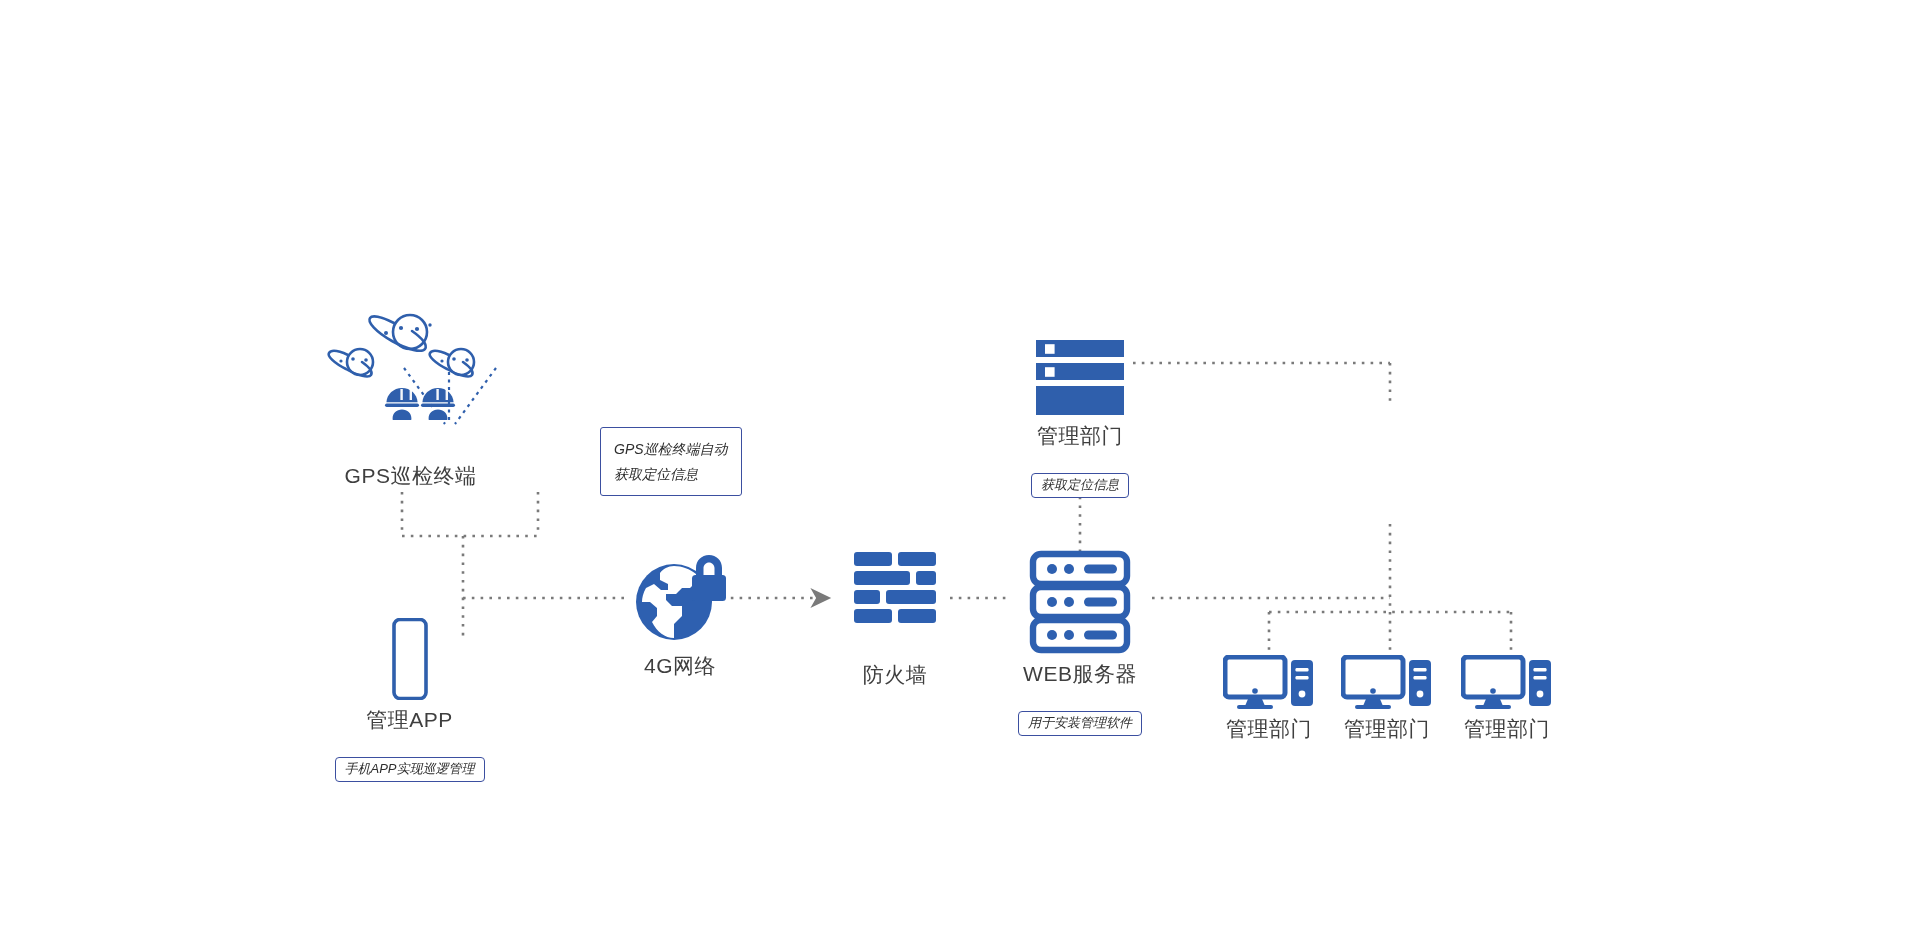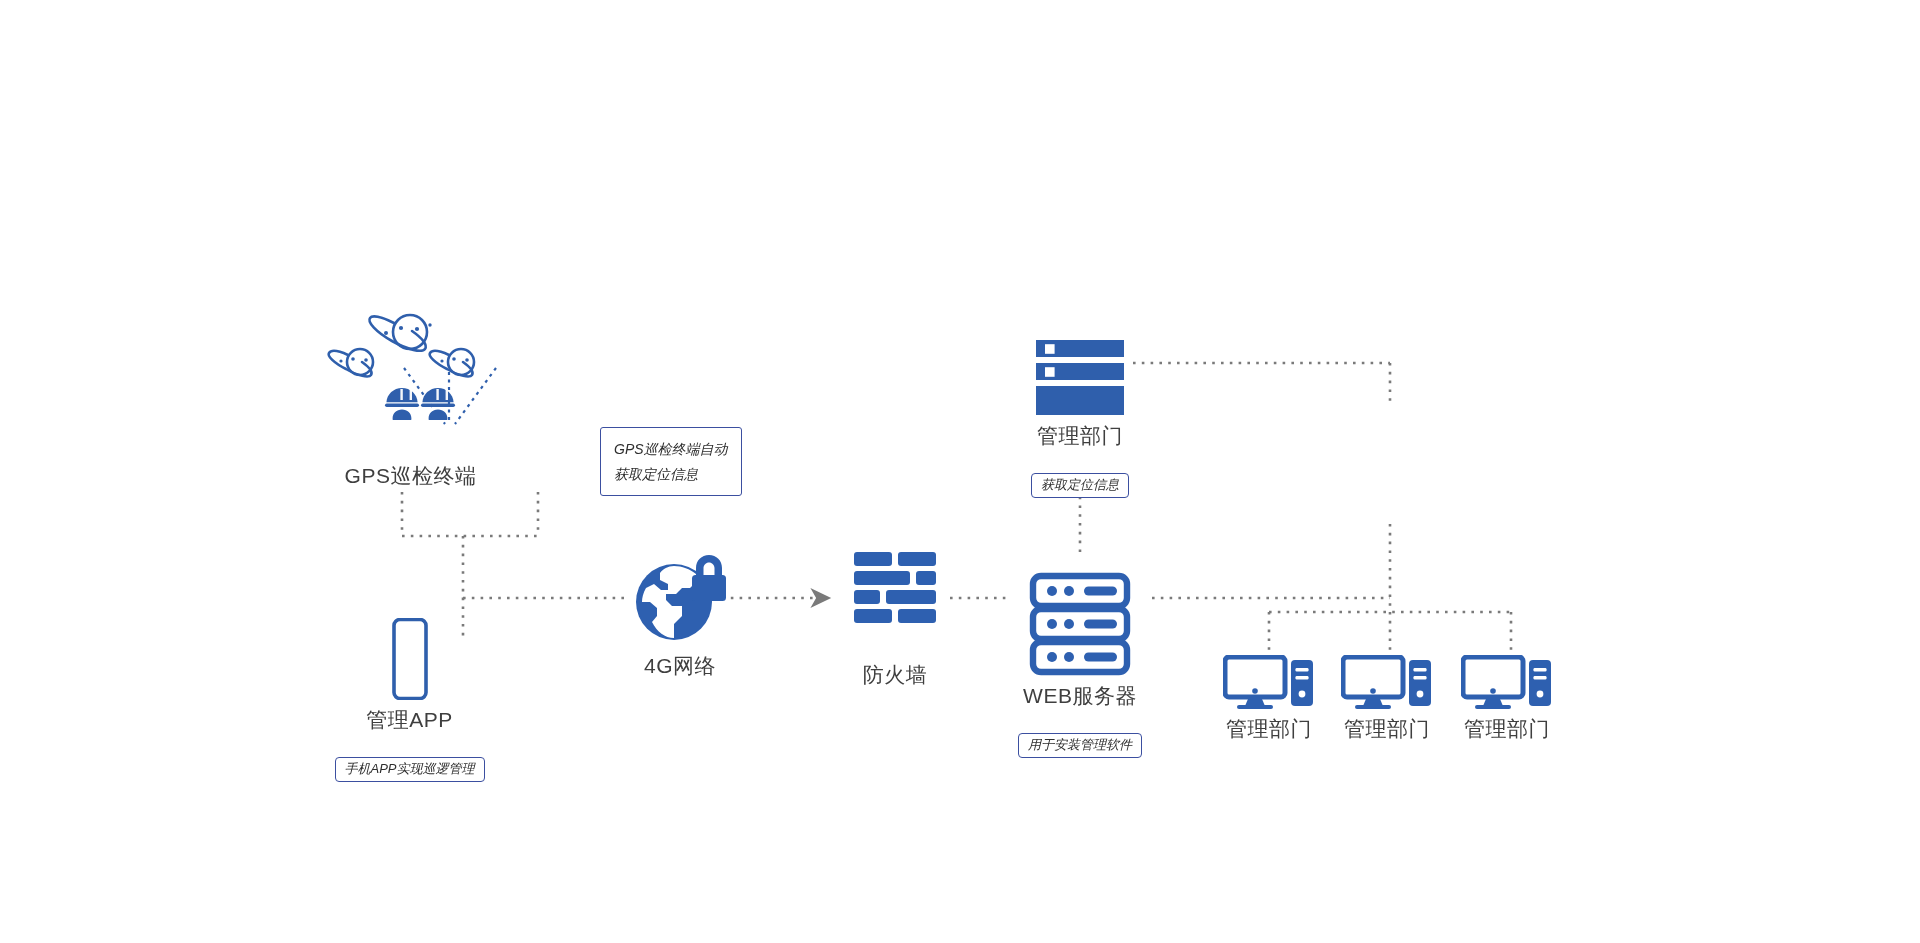--- a/index.html
+++ b/index.html
@@ -34,21 +34,21 @@
     font-size:14px;padding:9px 13px;line-height:1.75;text-align:left;border-radius:3px;
   }
   .callout .cl{display:block;}
 
   
   #n-gps{left:318px;top:300px;width:185px;gap:36px;}
   #n-app{left:352px;top:618px;width:115px;text-align:right;}
   #n-note-gps{left:600px;top:404px;}
   #n-4g{left:625px;top:550px;width:110px;}
   #n-fw{left:840px;top:550px;width:110px;gap:19px;}
-  #n-web{left:1010px;top:572px;width:140px;}
+  #n-web{left:1010px;top:550px;width:140px;}
   #n-data{left:1020px;top:340px;width:120px;}
   #n-cc{left:1330px;top:396px;width:120px;}
   #n-ws1{left:1215px;top:655px;width:108px;}
   #n-ws2{left:1333px;top:655px;width:108px;}
   #n-ws3{left:1453px;top:655px;width:108px;}
 
   .icon-wrap{line-height:0;}
 </style>
 </head>
 <body>

